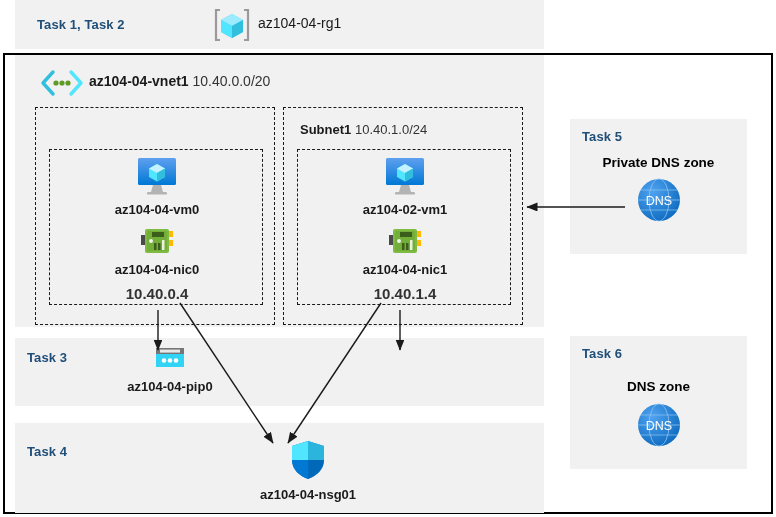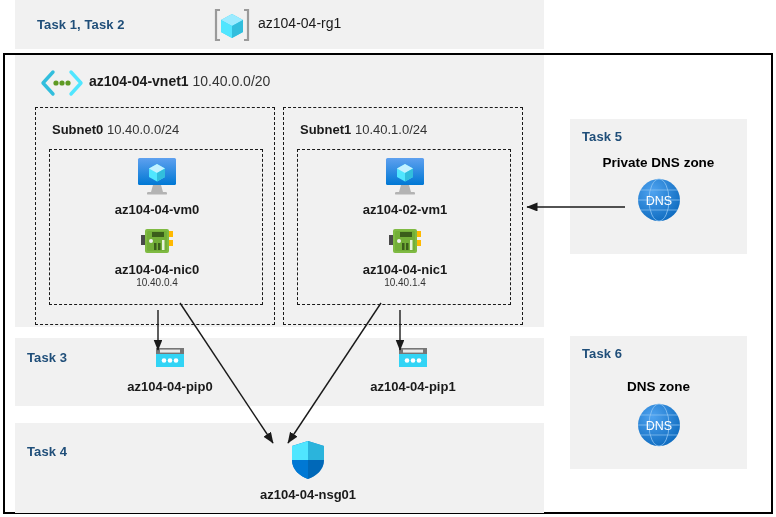--- a/index.html
+++ b/index.html
@@ -71,22 +71,22 @@
     background: transparent;
   }
 
   
   .node { position: absolute; text-align: center; }
   .node .label {
     font-size: 13px; font-weight: bold; color: #1a1a1a;
     white-space: nowrap; margin-top: 2px;
   }
   .node .sub {
-    font-size: 10px; font-weight: normal; color: #333;
-    white-space: nowrap; margin-top: 0px;
+    font-size: 15px; font-weight: bold; color: #333;
+    white-space: nowrap; margin-top: 8px;
   }
   .node .icon { display: block; margin: 0 auto; }
 
   
   #arrows { position: absolute; left: 0; top: 0; width: 776px; height: 517px; pointer-events: none; }
 
   
   #task3-panel { left: 15px; top: 338px; width: 529px; height: 68px; }
   #task4-panel { left: 15px; top: 423px; width: 529px; height: 90px; padding-left: 21px; }
   #task5-panel { left: 570px; top: 119px; width: 177px; height: 135px; }
@@ -132,23 +132,20 @@
         <circle cx="16" cy="14" r="2.6" fill="#5E9A24"></circle>
         <circle cx="22" cy="14" r="2.6" fill="#5E9A24"></circle>
         <circle cx="28" cy="14" r="2.6" fill="#5E9A24"></circle>
       </svg>
     </div>
     <div id="vnet-title">
       <b>az104-04-vnet1</b><span class="cidr">&nbsp;</span><span class="cidr">10.40.0.0/20</span>
     </div>
 
     <div class="subnet-box" id="subnet0-box" style="left:20px; top:52px; width:240px; height:218px;">
-      <div class="subnet-title">
-        <b>Subnet0</b><span class="cidr">&nbsp;</span><span class="cidr">10.40.0.0/24</span>
-      </div>
 
       <div class="res-box" style="left:13px; top:41px; width:214px; height:156px;">
 
         <div class="node" style="left:0; top:6px; width:214px;">
           <span class="icon">
             <svg width="46" height="40" viewBox="0 0 46 40">
               <defs>
                 <linearGradient id="vmg0" x1="0" y1="0" x2="0" y2="1">
                   <stop offset="0" stop-color="#5EA0EF"></stop>
                     <stop offset="1" stop-color="#0078D4"></stop>
@@ -244,33 +241,20 @@
           <rect x="7" y="4.6" width="20" height="3" fill="#E8E8E8"></rect>
           <rect x="3" y="9" width="28" height="13" fill="#32D4F5"></rect>
           <circle cx="11" cy="15.5" r="2.3" fill="#fff"></circle>
           <circle cx="17" cy="15.5" r="2.3" fill="#fff"></circle>
           <circle cx="23" cy="15.5" r="2.3" fill="#fff"></circle>
         </svg>
       </span>
       <div class="label">az104-04-pip0</div>
     </div>
 
-    <div class="node" style="left:333px; top:7px; width:130px;">
-      <span class="icon">
-        <svg width="34" height="28" viewBox="0 0 34 28">
-          <rect x="3" y="3" width="28" height="6" fill="#767676"></rect>
-          <rect x="7" y="4.6" width="20" height="3" fill="#E8E8E8"></rect>
-          <rect x="3" y="9" width="28" height="13" fill="#32D4F5"></rect>
-          <circle cx="11" cy="15.5" r="2.3" fill="#fff"></circle>
-          <circle cx="17" cy="15.5" r="2.3" fill="#fff"></circle>
-          <circle cx="23" cy="15.5" r="2.3" fill="#fff"></circle>
-        </svg>
-      </span>
-      <div class="label">az104-04-pip1</div>
-    </div>
   </div>
 
   <div class="panel" id="task4-panel">
     <div class="task-label" style="left:12px; top:21px;">Task 4</div>
 
     <div class="node" style="left:213px; top:16px; width:160px;">
       <span class="icon">
         <svg width="38" height="42" viewBox="0 0 38 42">
           <path d="M19 2 L35 7 L35 21 C35 31 27 37 19 40 C11 37 3 31 3 21 L3 7 Z" fill="#0078D4"></path>
           <path d="M19 2 L3 7 L3 21 L19 21 Z" fill="#50E6FF"></path>

